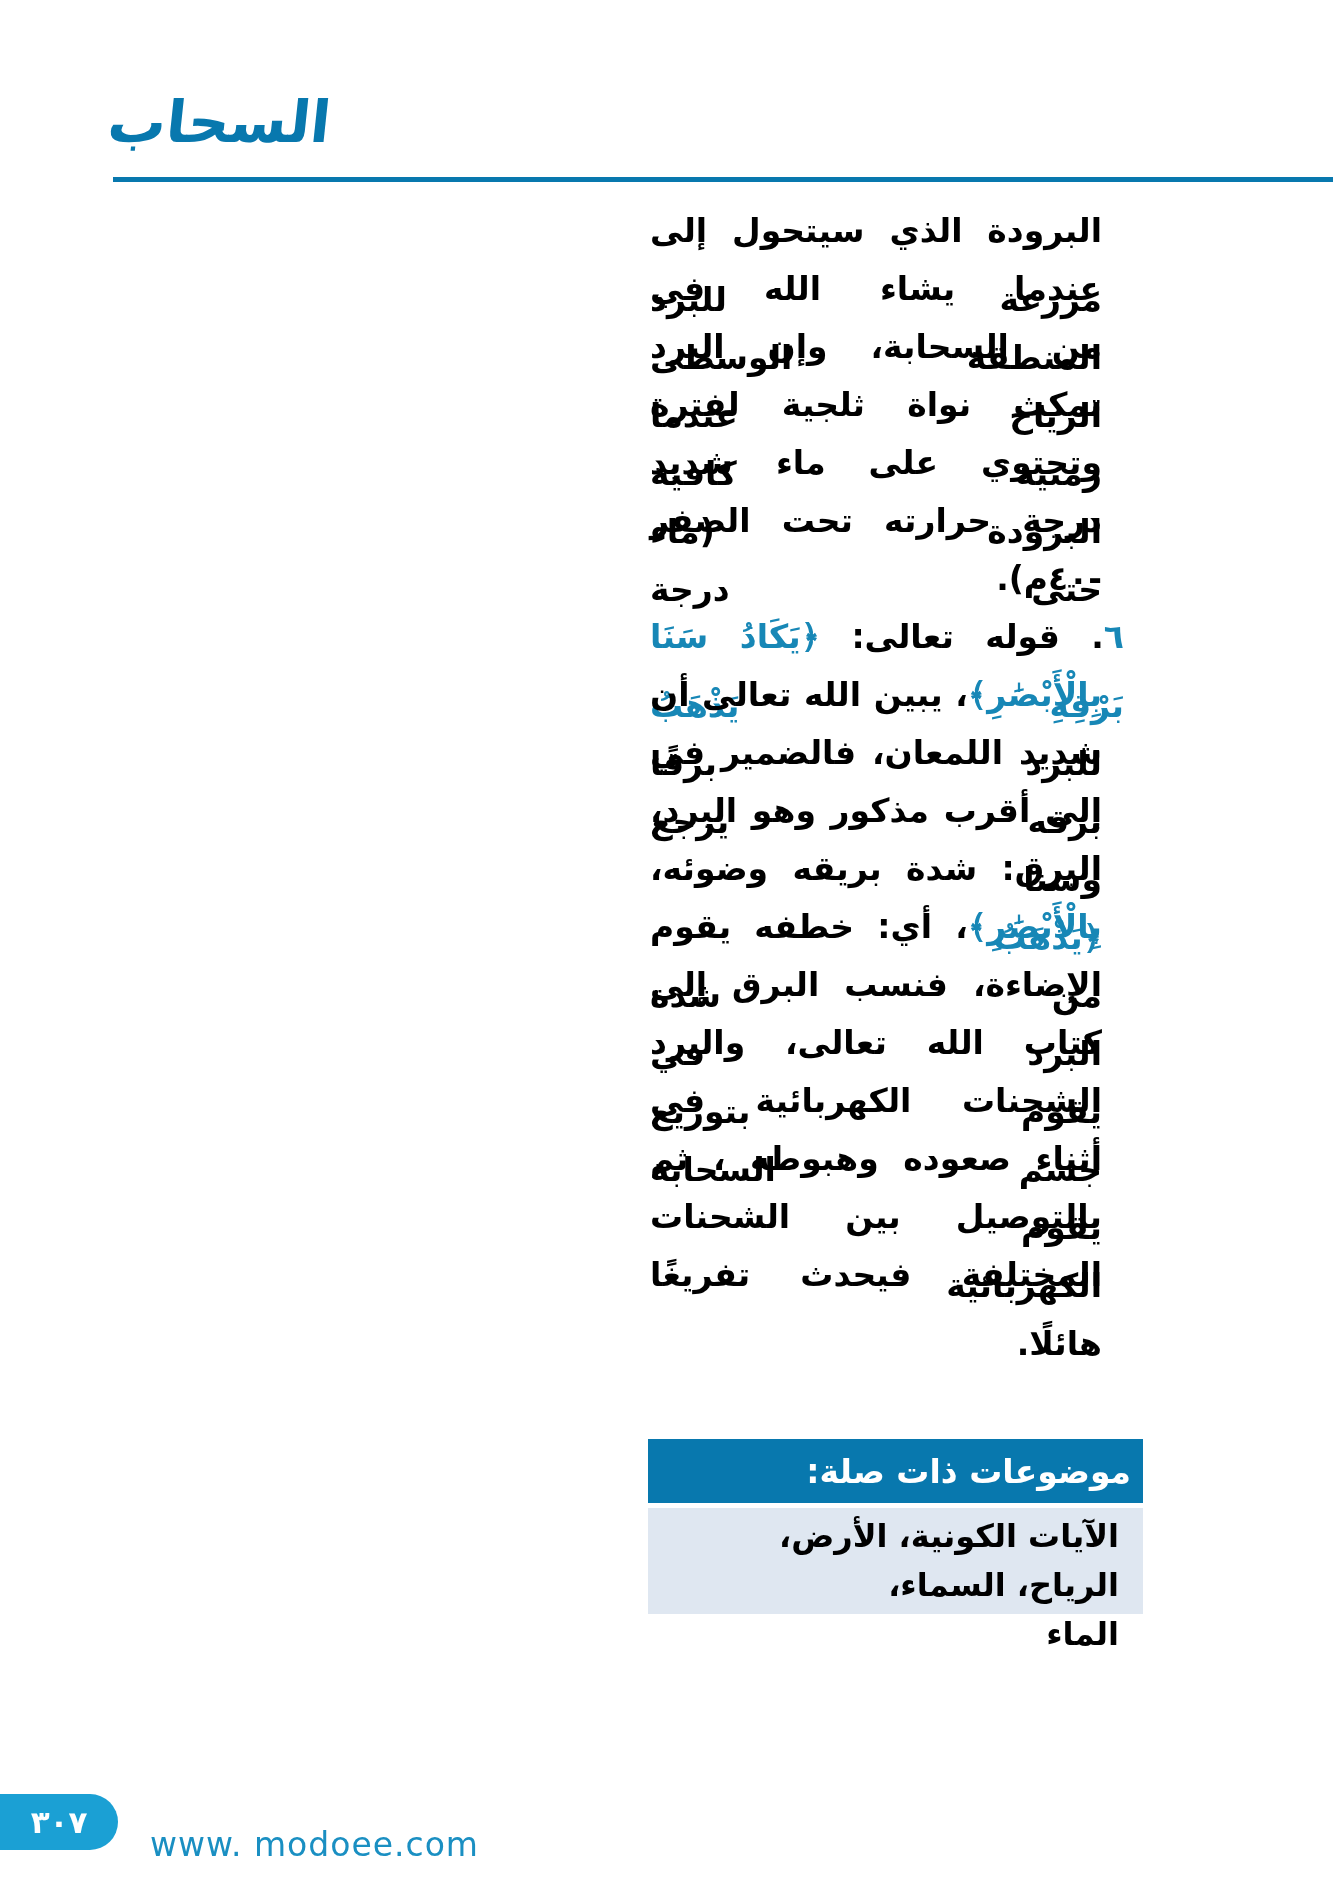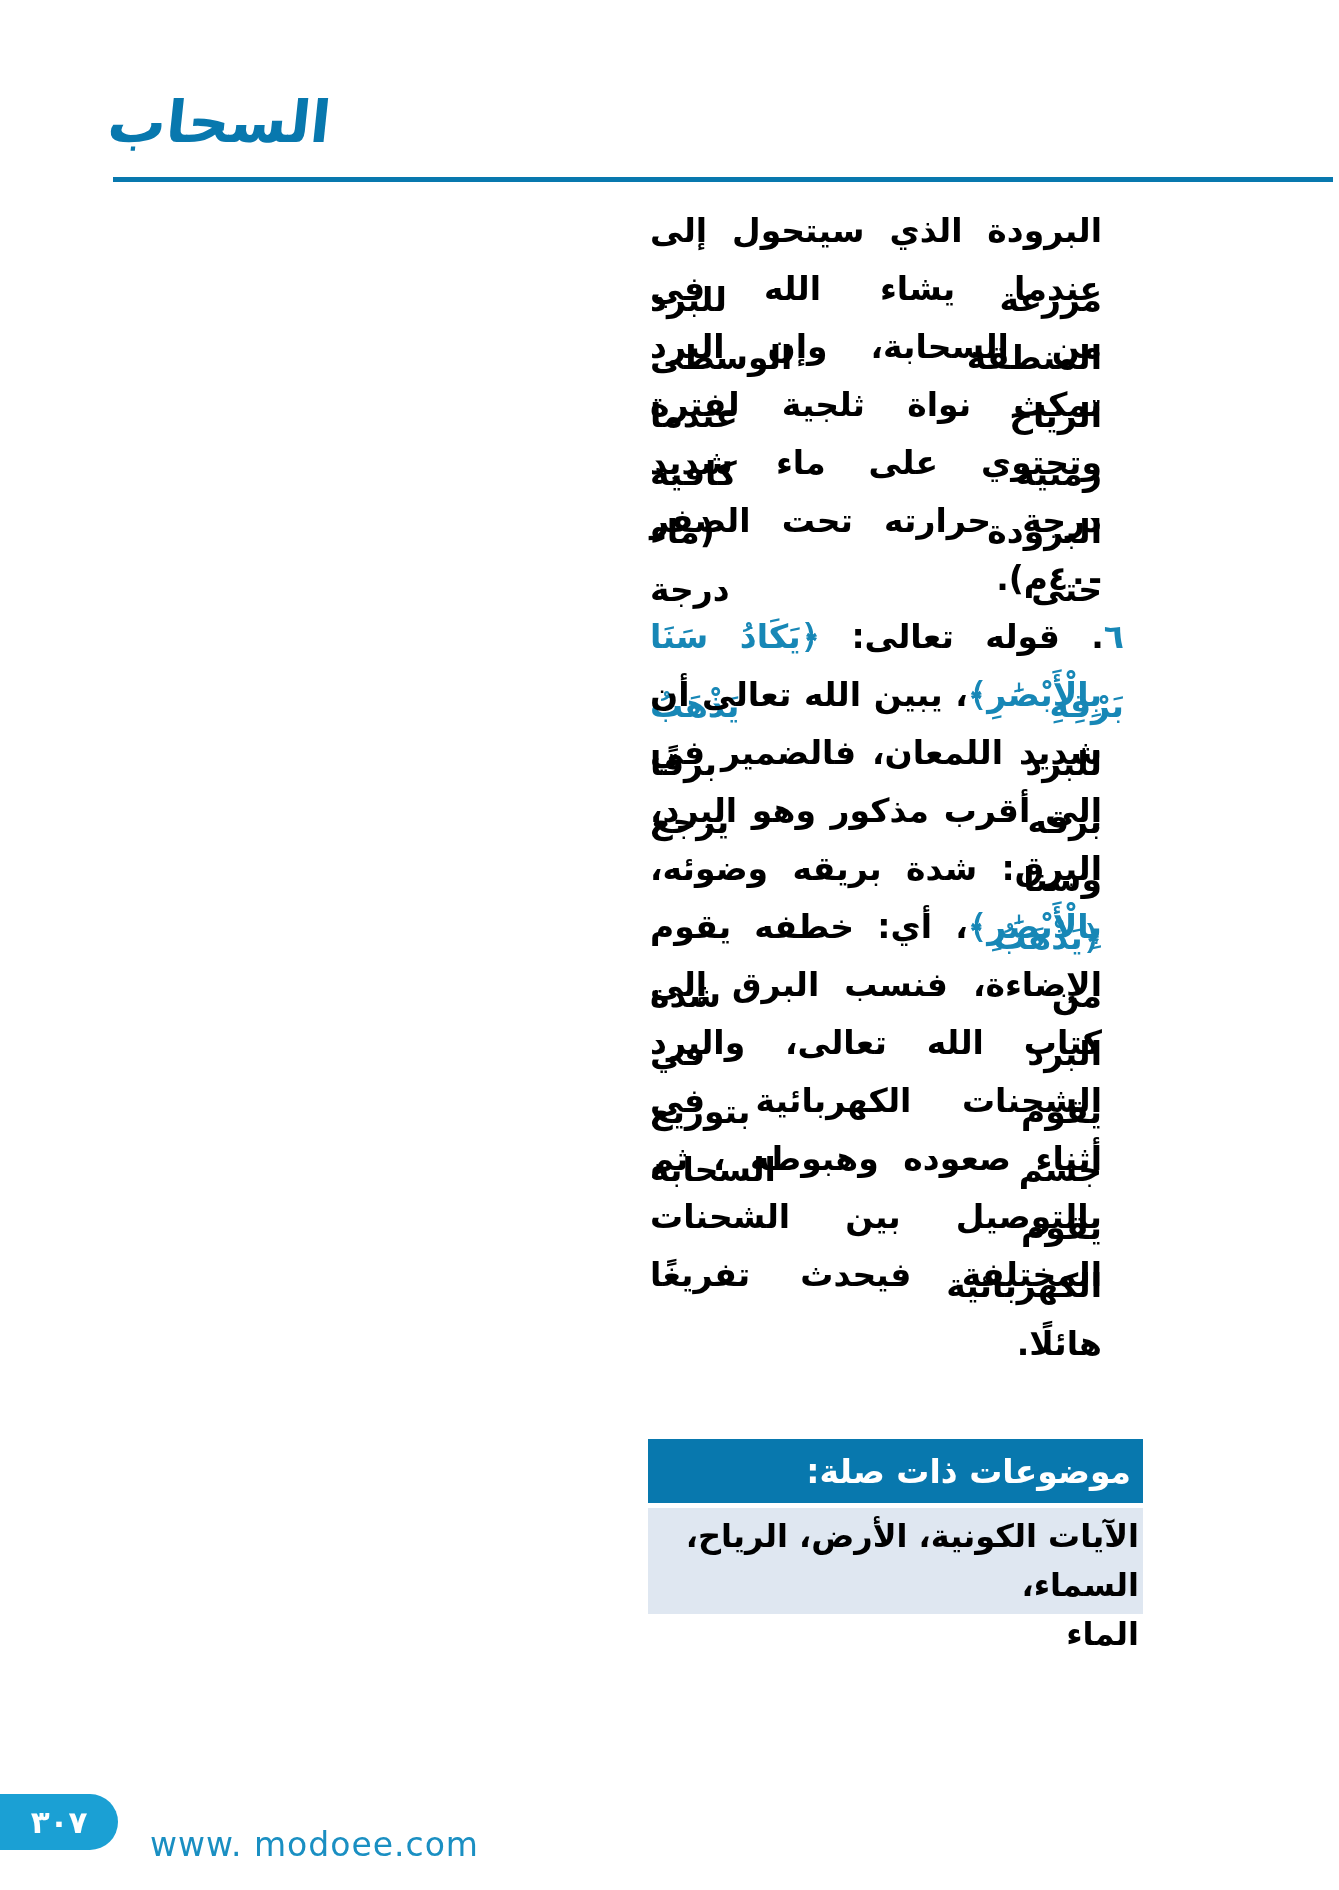--- a/index.html
+++ b/index.html
@@ -74,21 +74,21 @@
   .related-topics-box {
     position: absolute;
     left: 648px;
     top: 1508px;
     width: 495px;
     height: 106px;
     background: #dfe7f1;
     color: #000000;
     direction: rtl;
     box-sizing: border-box;
-    padding: 4px 4px;
+    padding: 4px 24px;
     font-size: 32px;
     font-weight: bold;
     text-align: right;
   }
   .related-topics-box .topic-line { line-height: 49px; }
 
   
   .page-number-tab {
     position: absolute;
     left: 0;

